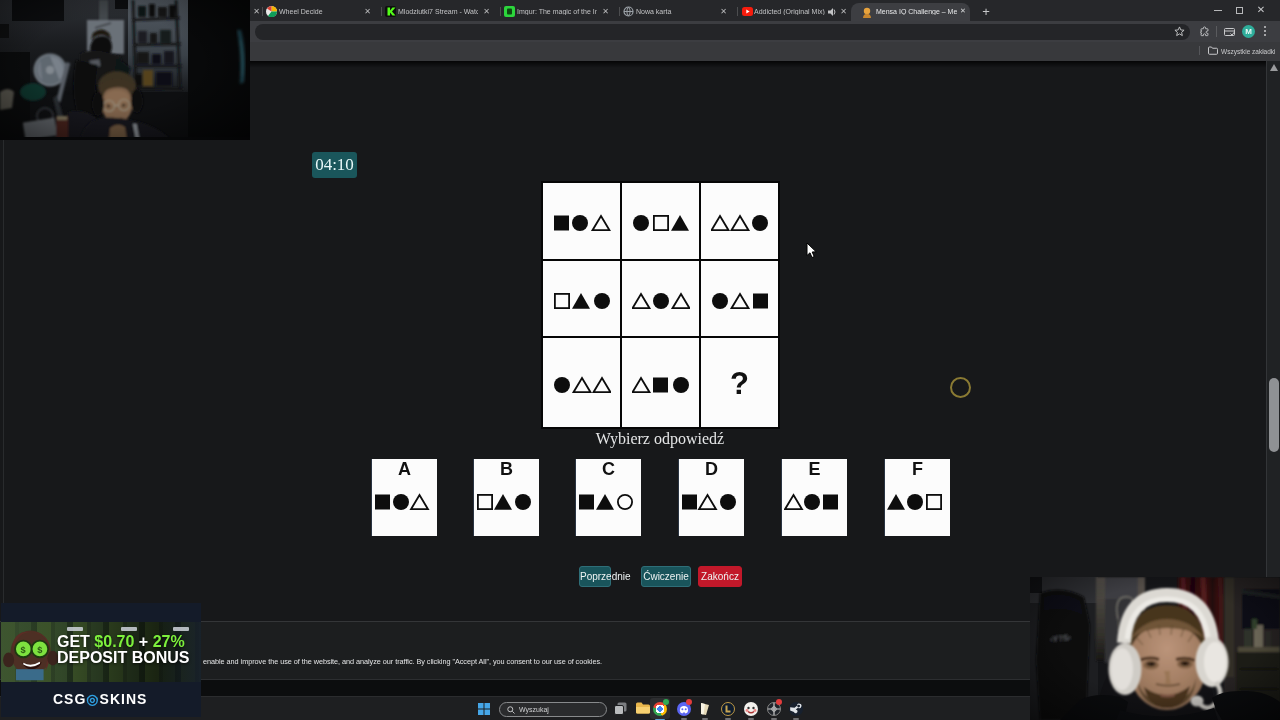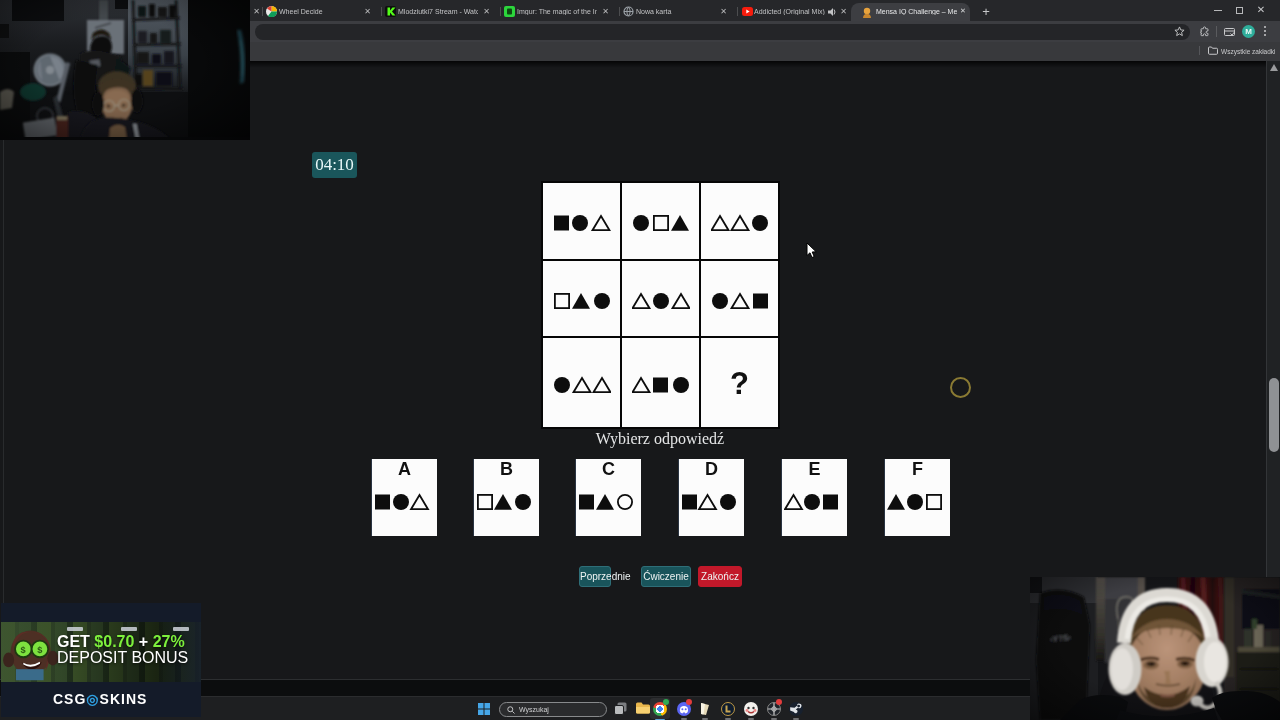--- a/index.html
+++ b/index.html
@@ -273,20 +273,23 @@
 <div class="btn teal" style="left:579px;width:32px">Poprzednie</div>
 <div class="btn teal" style="left:641px;width:50px">Ćwiczenie</div>
 <div class="btn" style="left:698px;width:44px;background:#c2182a;border:1px solid #c2182a">Zakończ</div>
 
 <div class="abs" id="ycirc"></div>
 
 <svg class="abs" style="left:806px;top:242px" width="12" height="17" viewBox="0 0 12 17">
       <path d="M1 1 L1 13.5 L4 10.8 L6 15.5 L8.2 14.5 L6.2 10 L10.2 9.8 Z" fill="#fff" stroke="#000" stroke-width="1"></path>
     </svg>
 
+<div class="abs" id="cookie">
+      <div class="tx">enable and improve the use of the website, and analyze our traffic. By clicking "Accept All", you consent to our use of cookies.</div>
+    </div>
 <div class="abs" id="undercookie"></div>
 
 <div class="abs" id="taskbar">
   <svg class="tbicon" style="left:478px;top:6px" width="12" height="12">
         <rect x="0" y="0" width="5.5" height="5.5" fill="#45a6e8"></rect>
         <rect x="6.5" y="0" width="5.5" height="5.5" fill="#45a6e8"></rect>
         <rect x="0" y="6.5" width="5.5" height="5.5" fill="#45a6e8"></rect>
         <rect x="6.5" y="6.5" width="5.5" height="5.5" fill="#45a6e8"></rect>
       </svg>
   <div id="searchpill"><svg style="position:absolute;left:7px;top:3px" width="8" height="8" viewBox="0 0 16 16">
@@ -361,21 +364,21 @@
     <ellipse cx="40" cy="26" rx="9" ry="9" fill="#7de23f" stroke="#1d3a10" stroke-width="2"></ellipse>
     <text x="19" y="30" font-size="10" font-weight="bold" fill="#2c5b14">$</text>
     <text x="37" y="30" font-size="10" font-weight="bold" fill="#2c5b14">$</text>
     <path d="M20 40 Q30 52 42 40 Q40 48 30 48 Q24 48 20 40 Z" fill="#2a0f0c"></path>
     <path d="M22 41 Q30 46 40 40 L40 42 Q30 48 22 43 Z" fill="#fff"></path>
     <rect x="14" y="48" width="30" height="12" fill="#3a6b8a"></rect>
     <ellipse cx="6" cy="38" rx="6" ry="8" fill="#3b241d"></ellipse>
     <ellipse cx="54" cy="36" rx="6" ry="8" fill="#3b241d"></ellipse>
   </svg>
   <div class="abs" style="left:56px;top:30px;font-weight:bold;font-size:16px;color:#fff;letter-spacing:0;white-space:nowrap;text-shadow:0 1px 3px #000a">GET <span style="color:#7df03c">$0.70</span> + <span style="color:#7df03c">27%</span></div>
-  <div class="abs" style="left:56px;top:46px;font-weight:normal;font-size:16px;color:#fff;letter-spacing:0;white-space:nowrap;text-shadow:0 1px 3px #000a">DEPOSIT BONUS</div>
+  <div class="abs" style="left:56px;top:46px;font-weight:bold;font-size:16px;color:#fff;letter-spacing:0;white-space:nowrap;text-shadow:0 1px 3px #000a">DEPOSIT BONUS</div>
   <div class="abs" style="left:52px;top:88px;font-weight:bold;font-size:14px;color:#fff;letter-spacing:1px;white-space:nowrap">CSG<span style="color:#2f9fe0">◎</span>SKINS</div>
 </div>
 
 <div class="abs" id="cam1">
   <svg width="250" height="140">
     <defs>
       <linearGradient id="wallL" x1="0" y1="0" x2="0" y2="1">
         <stop offset="0" stop-color="#2e3136"></stop>
             <stop offset=".45" stop-color="#1b1d20"></stop>
             <stop offset="1" stop-color="#0d0e10"></stop>

